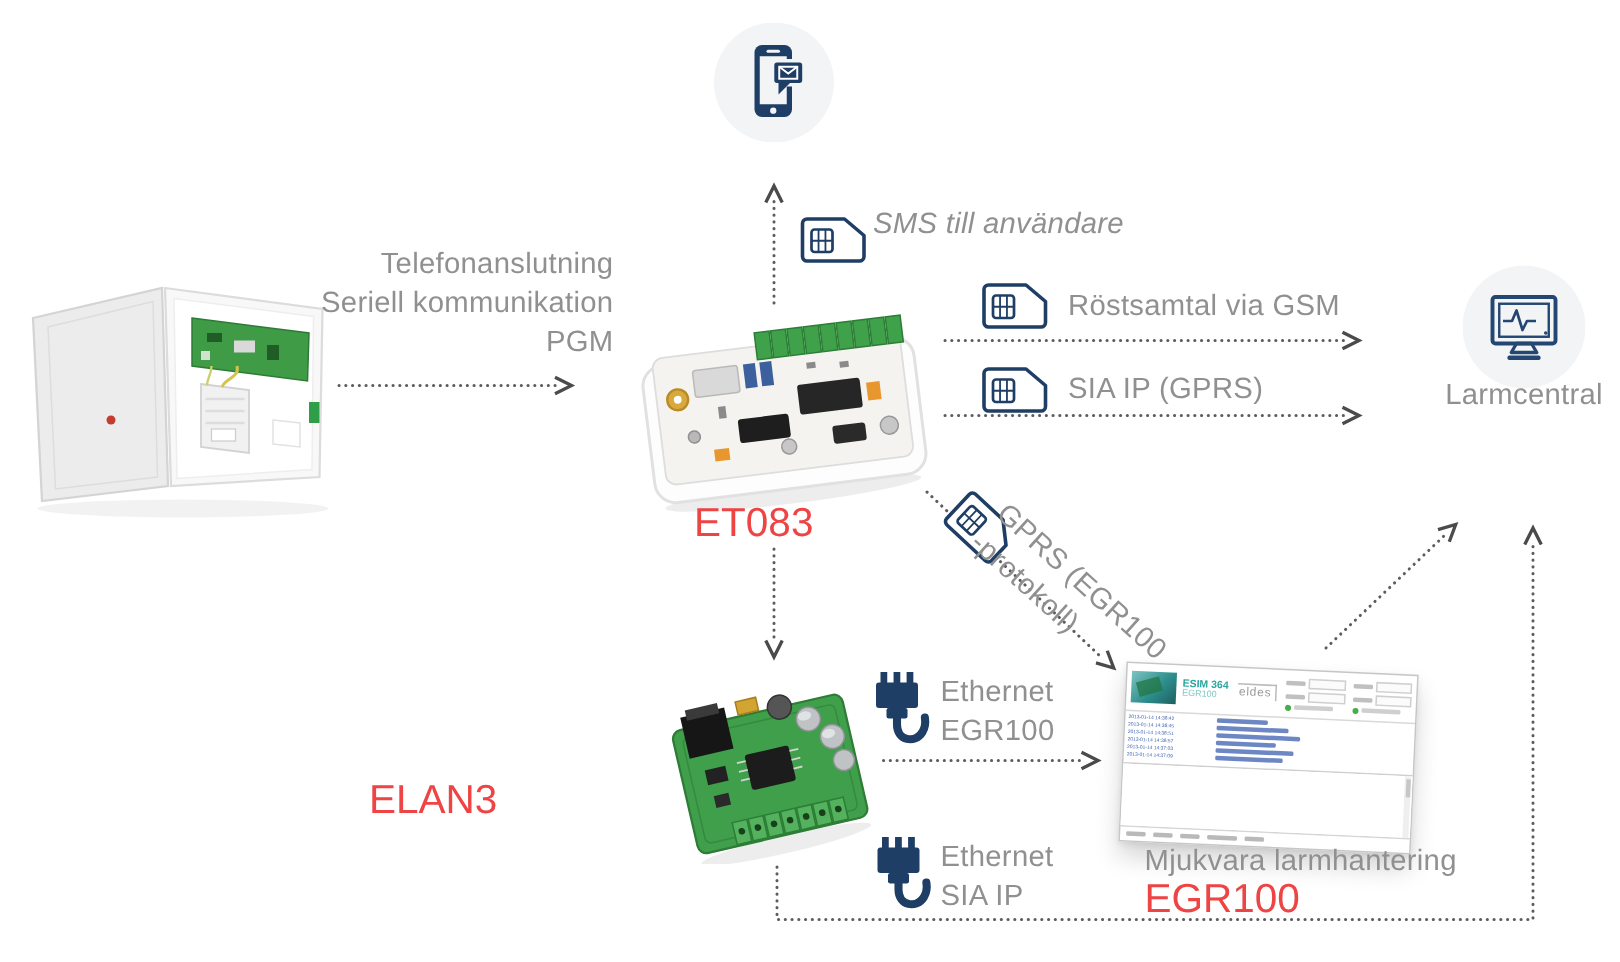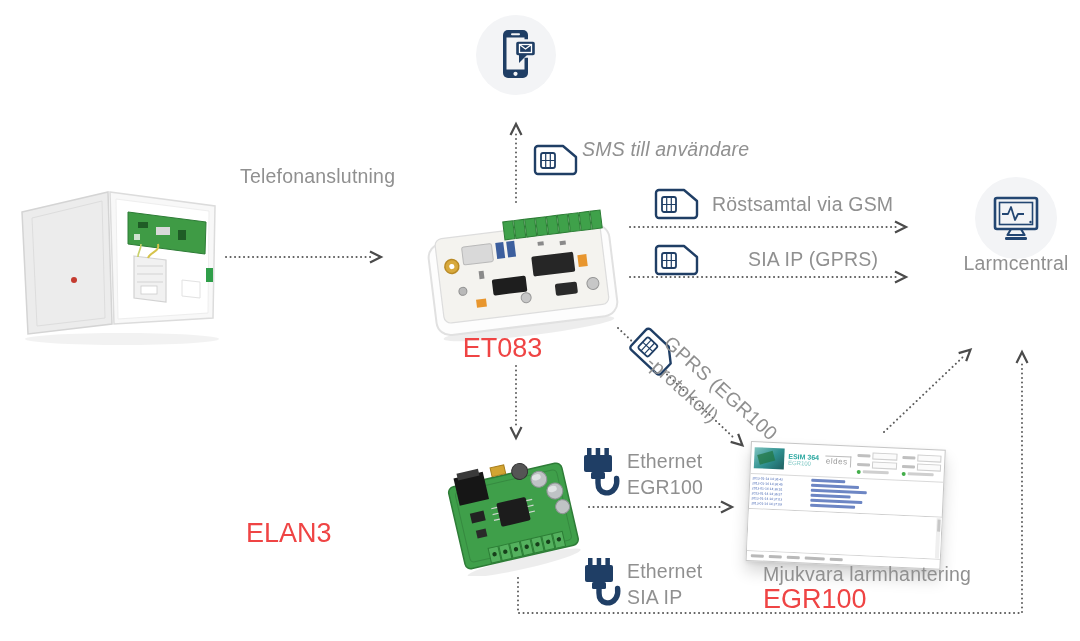--- a/index.html
+++ b/index.html
@@ -268,22 +268,24 @@
           <span class="tabbar"></span>
           <span class="tabbar"></span>
         <span class="tabbar" style="width:20px"></span>
           <span class="tabbar"></span>
       </div>
     </div>
   </div>
   <div class="abs lbl" style="left:763px;top:561px;">Mjukvara larmhantering</div>
   <div class="abs cyan" style="left:763px;top:584px;">EGR100</div>
 
-  <div class="abs lbl" style="left:240px;top:163px;text-align:right;">
+  <div class="abs lbl" style="left:214px;top:163px;text-align:right;">
     <div>Telefonanslutning</div>
+    <div>Seriell kommunikation</div>
+    <div>PGM</div>
   </div>
   <svg class="abs" style="left:222px;top:247px;" width="170" height="20">
     <line x1="4" y1="10" x2="150" y2="10" stroke="#5c5c5c" stroke-width="2" stroke-linecap="round" stroke-dasharray="0.1 4.4"></line>
     <path d="M-9,-5.5 L2,0 L-9,5.5" transform="translate(157,10)" fill="none" stroke="#4b4b4b" stroke-width="2.2"></path>
   </svg>
 
   <svg class="abs" style="left:505px;top:112px;" width="22" height="96">
     <line x1="11" y1="90" x2="11" y2="20" stroke="#5c5c5c" stroke-width="2" stroke-linecap="round" stroke-dasharray="0.1 4.4"></line>
     <path d="M-9,-5.5 L2,0 L-9,5.5" transform="translate(11,14) rotate(-90)" fill="none" stroke="#4b4b4b" stroke-width="2.2"></path>
   </svg>
@@ -297,21 +299,21 @@
   </svg>
   <div class="abs lbl" style="left:712px;top:191px;">Röstsamtal via GSM</div>
   <svg class="abs" style="left:628px;top:217px;" width="290" height="20">
     <line x1="2" y1="10" x2="268" y2="10" stroke="#5c5c5c" stroke-width="2" stroke-linecap="round" stroke-dasharray="0.1 4.4"></line>
     <path d="M-9,-5.5 L2,0 L-9,5.5" transform="translate(276,10)" fill="none" stroke="#4b4b4b" stroke-width="2.2"></path>
   </svg>
 
   <svg class="abs" style="left:654px;top:244px;" width="46" height="32">
     <use href="#sim"></use>
   </svg>
-  <div class="abs lbl" style="left:712px;top:246px;margin-left:36px;">SIA IP (GPRS)</div>
+  <div class="abs lbl" style="left:712px;top:246px;">SIA IP (GPRS)</div>
   <svg class="abs" style="left:628px;top:267px;" width="290" height="20">
     <line x1="2" y1="10" x2="268" y2="10" stroke="#5c5c5c" stroke-width="2" stroke-linecap="round" stroke-dasharray="0.1 4.4"></line>
     <path d="M-9,-5.5 L2,0 L-9,5.5" transform="translate(276,10)" fill="none" stroke="#4b4b4b" stroke-width="2.2"></path>
   </svg>
 
   <svg class="abs" style="left:610px;top:320px;" width="145" height="135">
     <line x1="8" y1="8" x2="124" y2="118" stroke="#5c5c5c" stroke-width="2" stroke-linecap="round" stroke-dasharray="0.1 4.4"></line>
     <path d="M-9,-5.5 L2,0 L-9,5.5" transform="translate(131,124) rotate(43)" fill="none" stroke="#4b4b4b" stroke-width="2.2"></path>
   </svg>
   <svg class="abs" style="left:626px;top:324px;" width="56" height="56">

